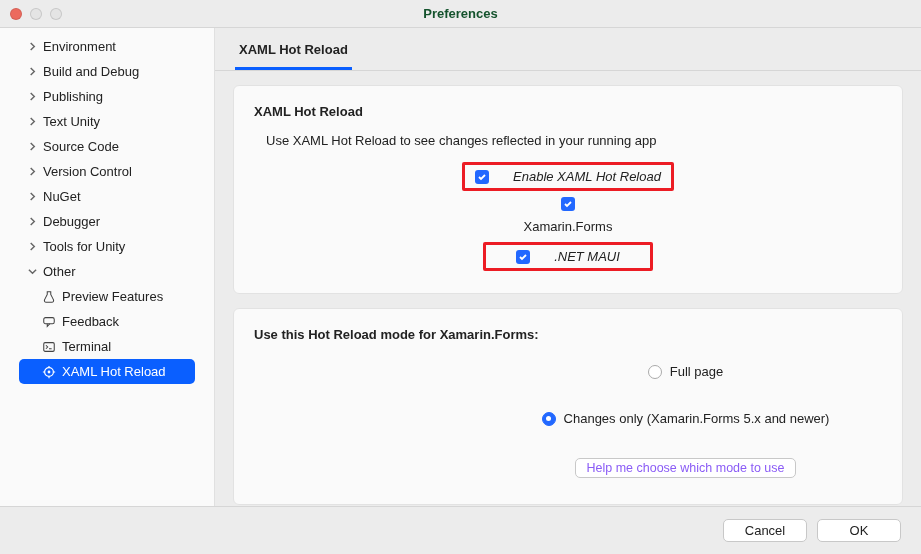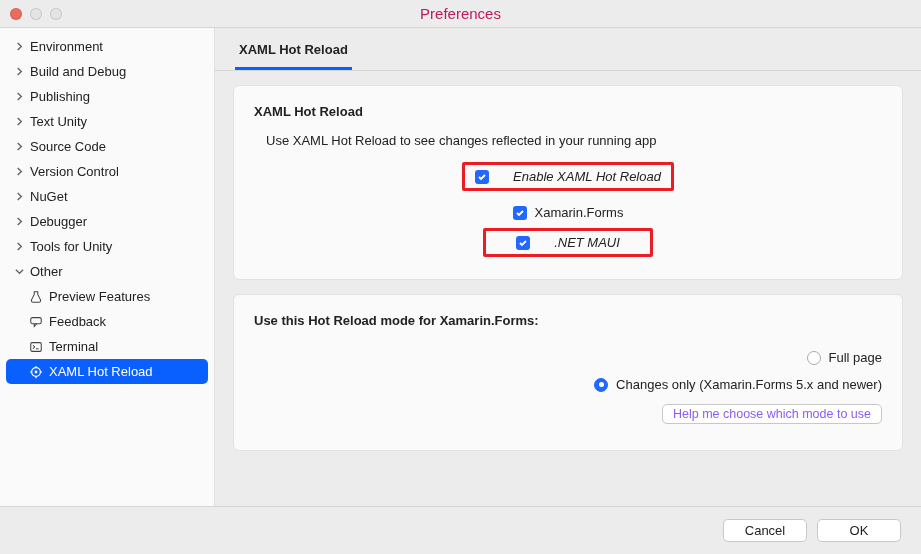--- a/index.html
+++ b/index.html
@@ -28,34 +28,34 @@
     gap: 8px;
     padding-left: 10px;
   }
   .tl { width: 12px; height: 12px; border-radius: 6px; }
   .tl.red { background: #ec6a5e; border: 0.5px solid rgba(0,0,0,0.1); }
   .tl.gray { background: #e4e4e4; border: 0.5px solid rgba(0,0,0,0.12); }
   .title-center {
     position: absolute;
     left: 0; right: 0;
     text-align: center;
-    font-weight: 400;
-    font-size: 15px;
-    color: #be185d;
+    font-weight: 700;
+    font-size: 13px;
+    color: #14532d;
   }
   .main {
     flex: 1;
     display: flex;
     min-height: 0;
   }
   .sidebar {
     width: 215px;
     background: #fafafa;
     border-right: 1px solid #e0e0e0;
-    padding: 6px 6px;
+    padding: 6px 19px;
     overflow-y: auto;
   }
   .side-item {
     display: flex;
     align-items: center;
     gap: 6px;
     padding: 5px 8px;
     border-radius: 5px;
     cursor: default;
     color: #222;
@@ -159,21 +159,21 @@
   .btn-mac {
     font-size: 12.5px;
     padding: 2px 10px;
     border-radius: 5px;
     border: 1px solid #c8c8c8;
     background: #fff;
     color: #8b5cf6;
     cursor: default;
   }
   .center-stack { display:flex; flex-direction:column; align-items:center; gap:4px; }
-  .radio-stack { display:flex; flex-direction:column; align-items:flex-end; gap:4px; padding-left:235px;}
+  .radio-stack { display:flex; flex-direction:column; align-items:center; gap:24px; padding-left:235px;}
   .footer {
     border-top: 1px solid #d6d6d6;
     padding: 12px 20px;
     display: flex;
     justify-content: flex-end;
     gap: 10px;
     background: #ececec;
   }
   .footer .btn { width: 84px; font-size:13px; padding:3px 0; border-radius:5px; border:1px solid #c8c8c8; background:#fff; text-align:center; cursor:default;}
 </style>
@@ -322,21 +322,21 @@
         <div class="desc">Use XAML Hot Reload to see changes reflected in your running app</div>
         <div class="center-stack">
           <div class="redbox">
             <span class="mac-check">
               <svg viewBox="0 0 10 10">
                   <path d="M2 5 L4 7 L8 3" fill="none" stroke="#fff" stroke-width="1.8"></path>
                 </svg>
             </span>
             <span>Enable XAML Hot Reload</span>
           </div>
-          <div class="option-row" style="margin-top:10px;">
+          <div class="option-row" style="margin-top:2px;flex-direction:column;">
             <span class="mac-check">
               <svg viewBox="0 0 10 10">
                   <path d="M2 5 L4 7 L8 3" fill="none" stroke="#fff" stroke-width="1.8"></path>
                 </svg>
             </span>
             <span>Xamarin.Forms</span>
           </div>
           <div class="redbox" style="padding:4px 30px;">
             <span class="mac-check">
               <svg viewBox="0 0 10 10">

